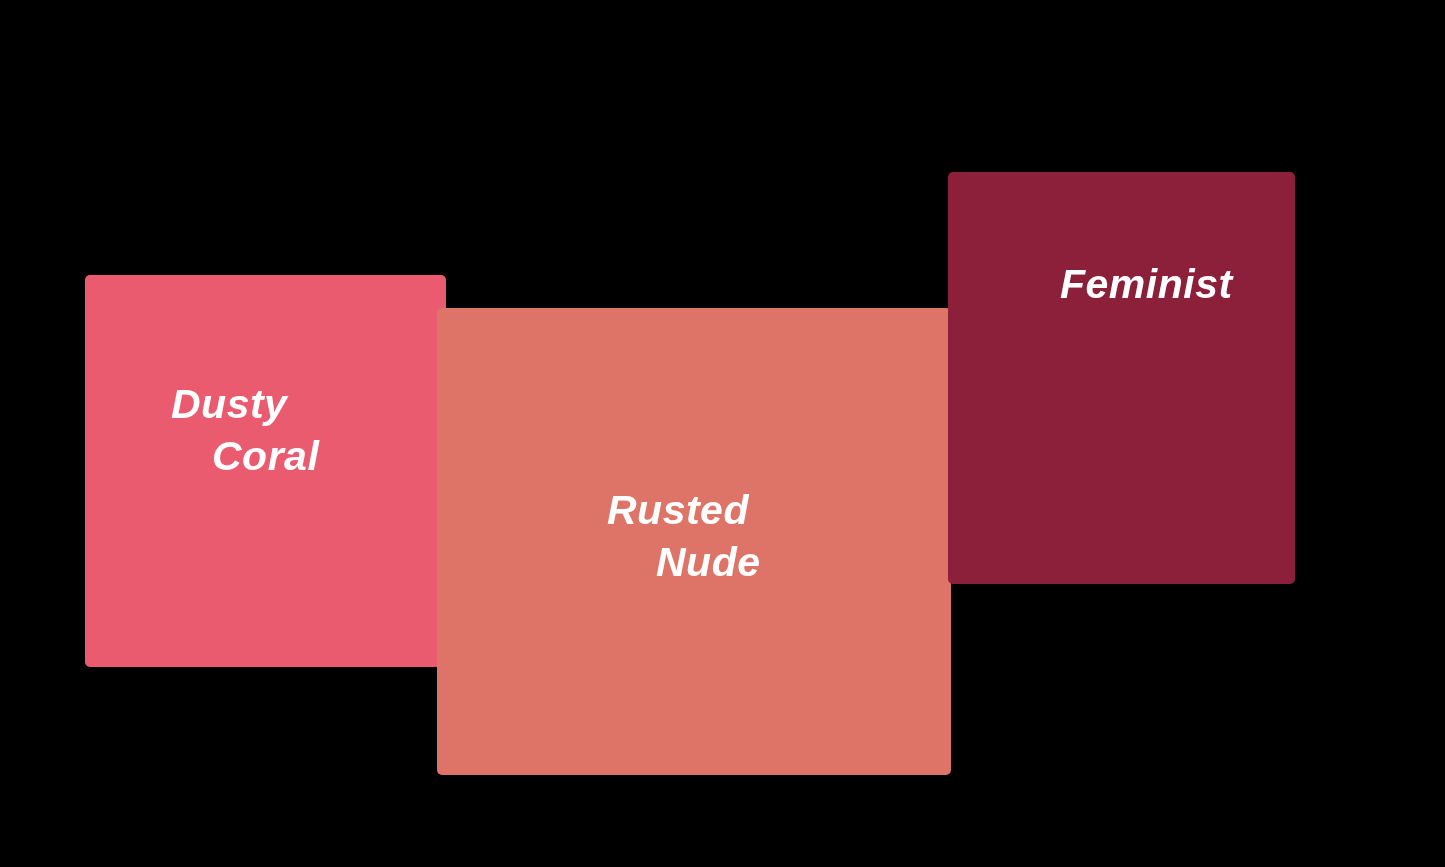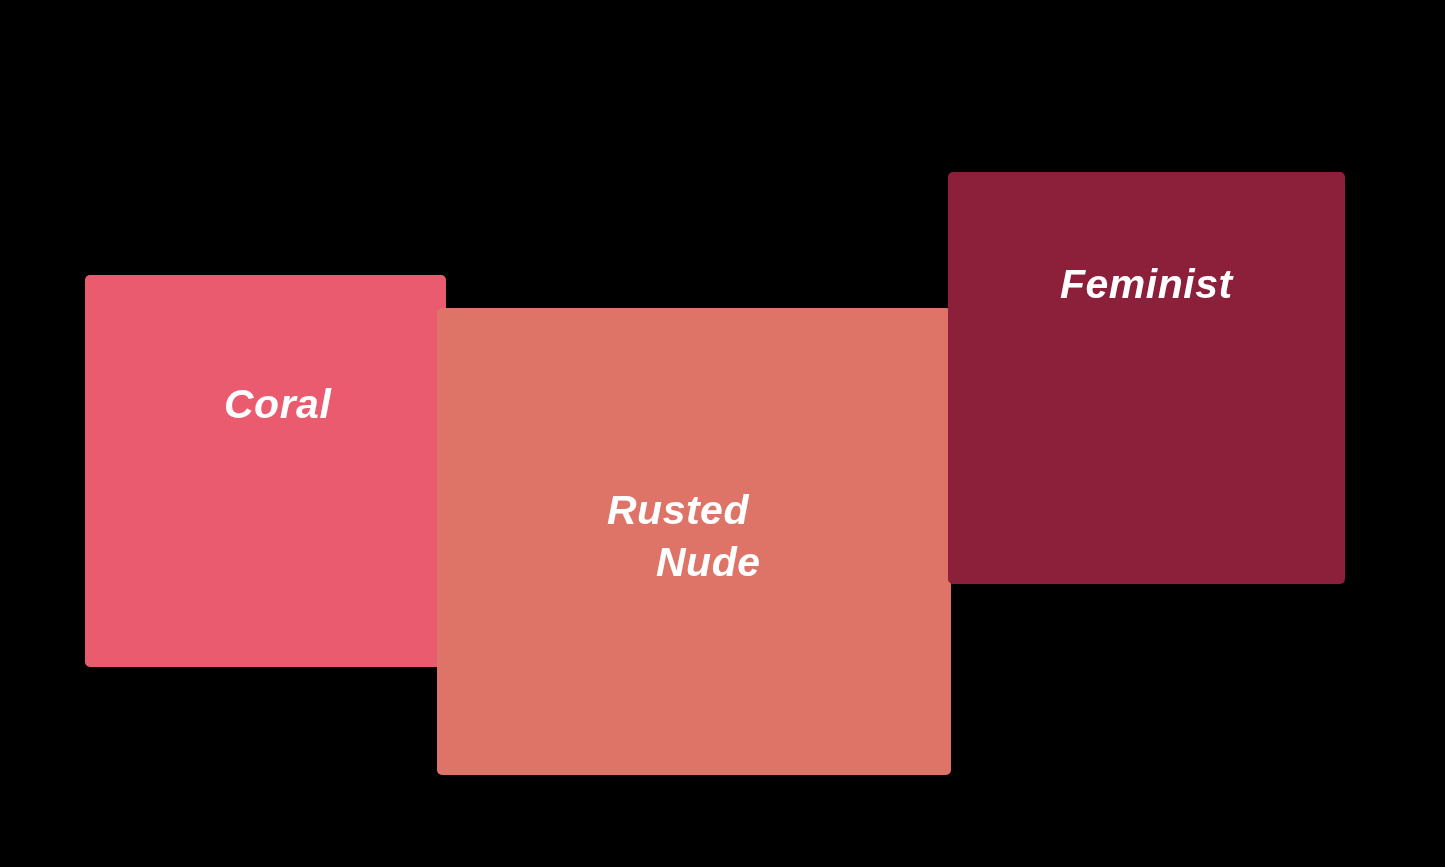--- a/index.html
+++ b/index.html
@@ -24,47 +24,48 @@
     width: 361px; height: 392px;
     z-index: 1;
   }
   .swatch-rusted-nude {
     left: 437px; top: 308px;
     width: 514px; height: 467px;
     z-index: 2;
   }
   .swatch-feminist {
     left: 948px; top: 172px;
-    width: 397px; height: 412px;
+    width: 347px; height: 412px;
     z-index: 3;
   }
   .swatch-label {
     position: absolute;
     color: #ffffff;
     font-style: italic;
     font-weight: bold;
     font-size: 41px;
     line-height: 52px;
     letter-spacing: 0.5px;
     white-space: nowrap;
   }
   .swatch-label .line { display: block; }
   .swatch-dusty-coral .swatch-label { left: 86px; top: 103px; }
-  .swatch-dusty-coral .line-2 { margin-left: 53px; }
+  .swatch-dusty-coral .line-2 { margin-left: 41px; }
   .swatch-rusted-nude .swatch-label { left: 170px; top: 176px; }
   .swatch-rusted-nude .line-2 { margin-left: 49px; }
   .swatch-feminist .swatch-label { left: 112px; top: 86px; }
 </style>
 </head>
 <body>
 
 <div class="canvas" style="background-color: rgb(0, 0, 0);">
 
   <div class="swatch swatch-dusty-coral" style="background-color: rgb(235, 91, 112);">
     <div class="swatch-label">
+      <span class="line line-1">Dusty</span>
       <span class="line line-2">Coral</span>
     </div>
   </div>
 
   <div class="swatch swatch-rusted-nude" style="background-color: rgb(222, 116, 103);">
     <div class="swatch-label">
       <span class="line line-1">Rusted</span>
       <span class="line line-2">Nude</span>
     </div>
   </div>

